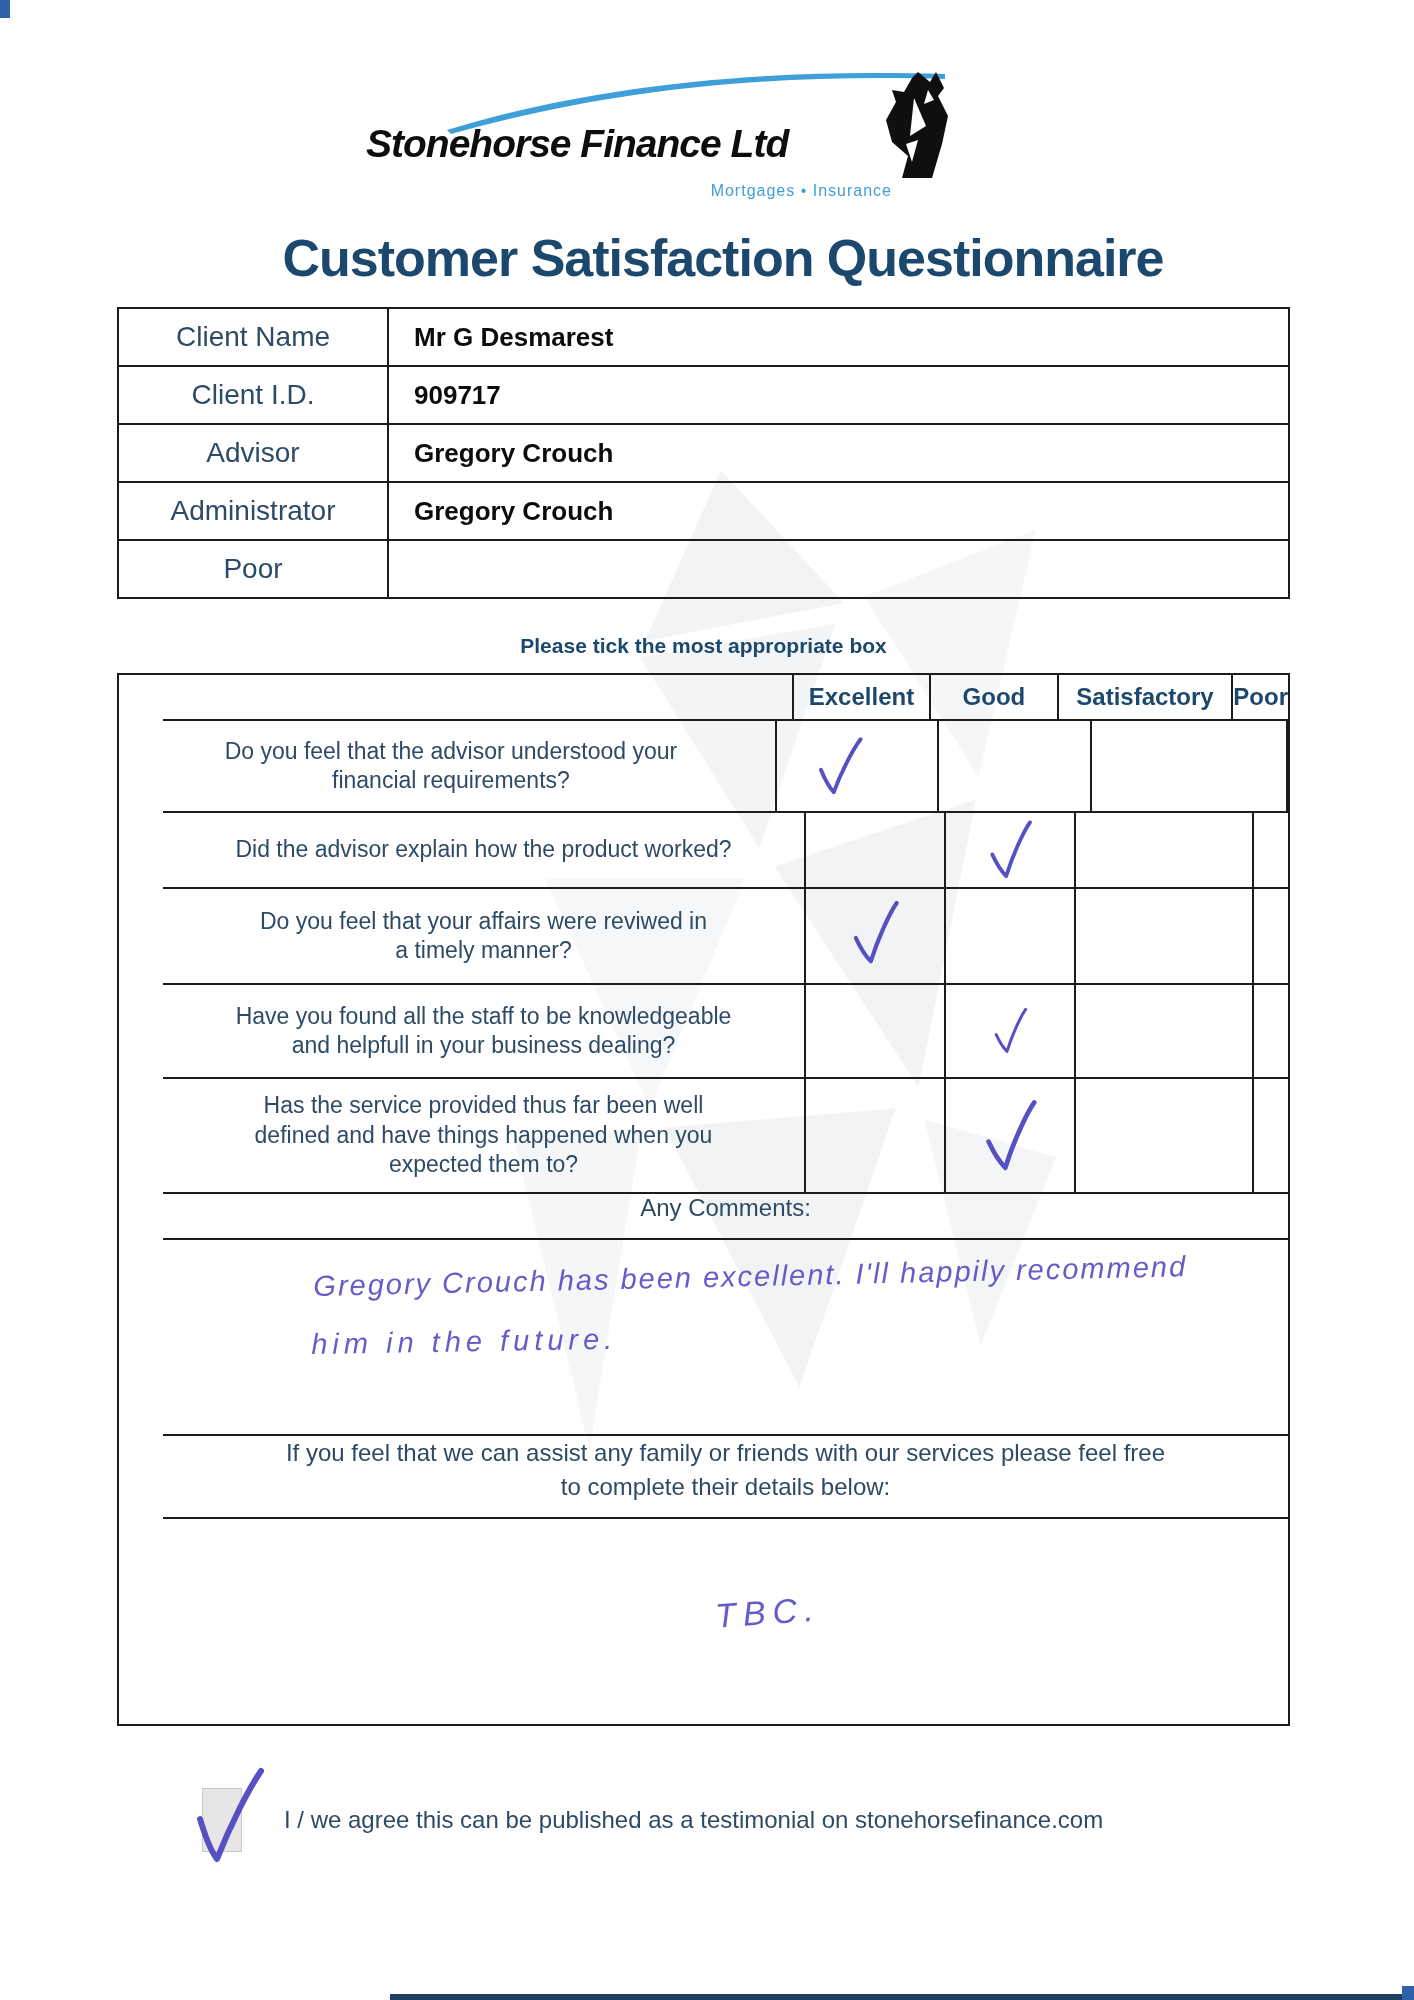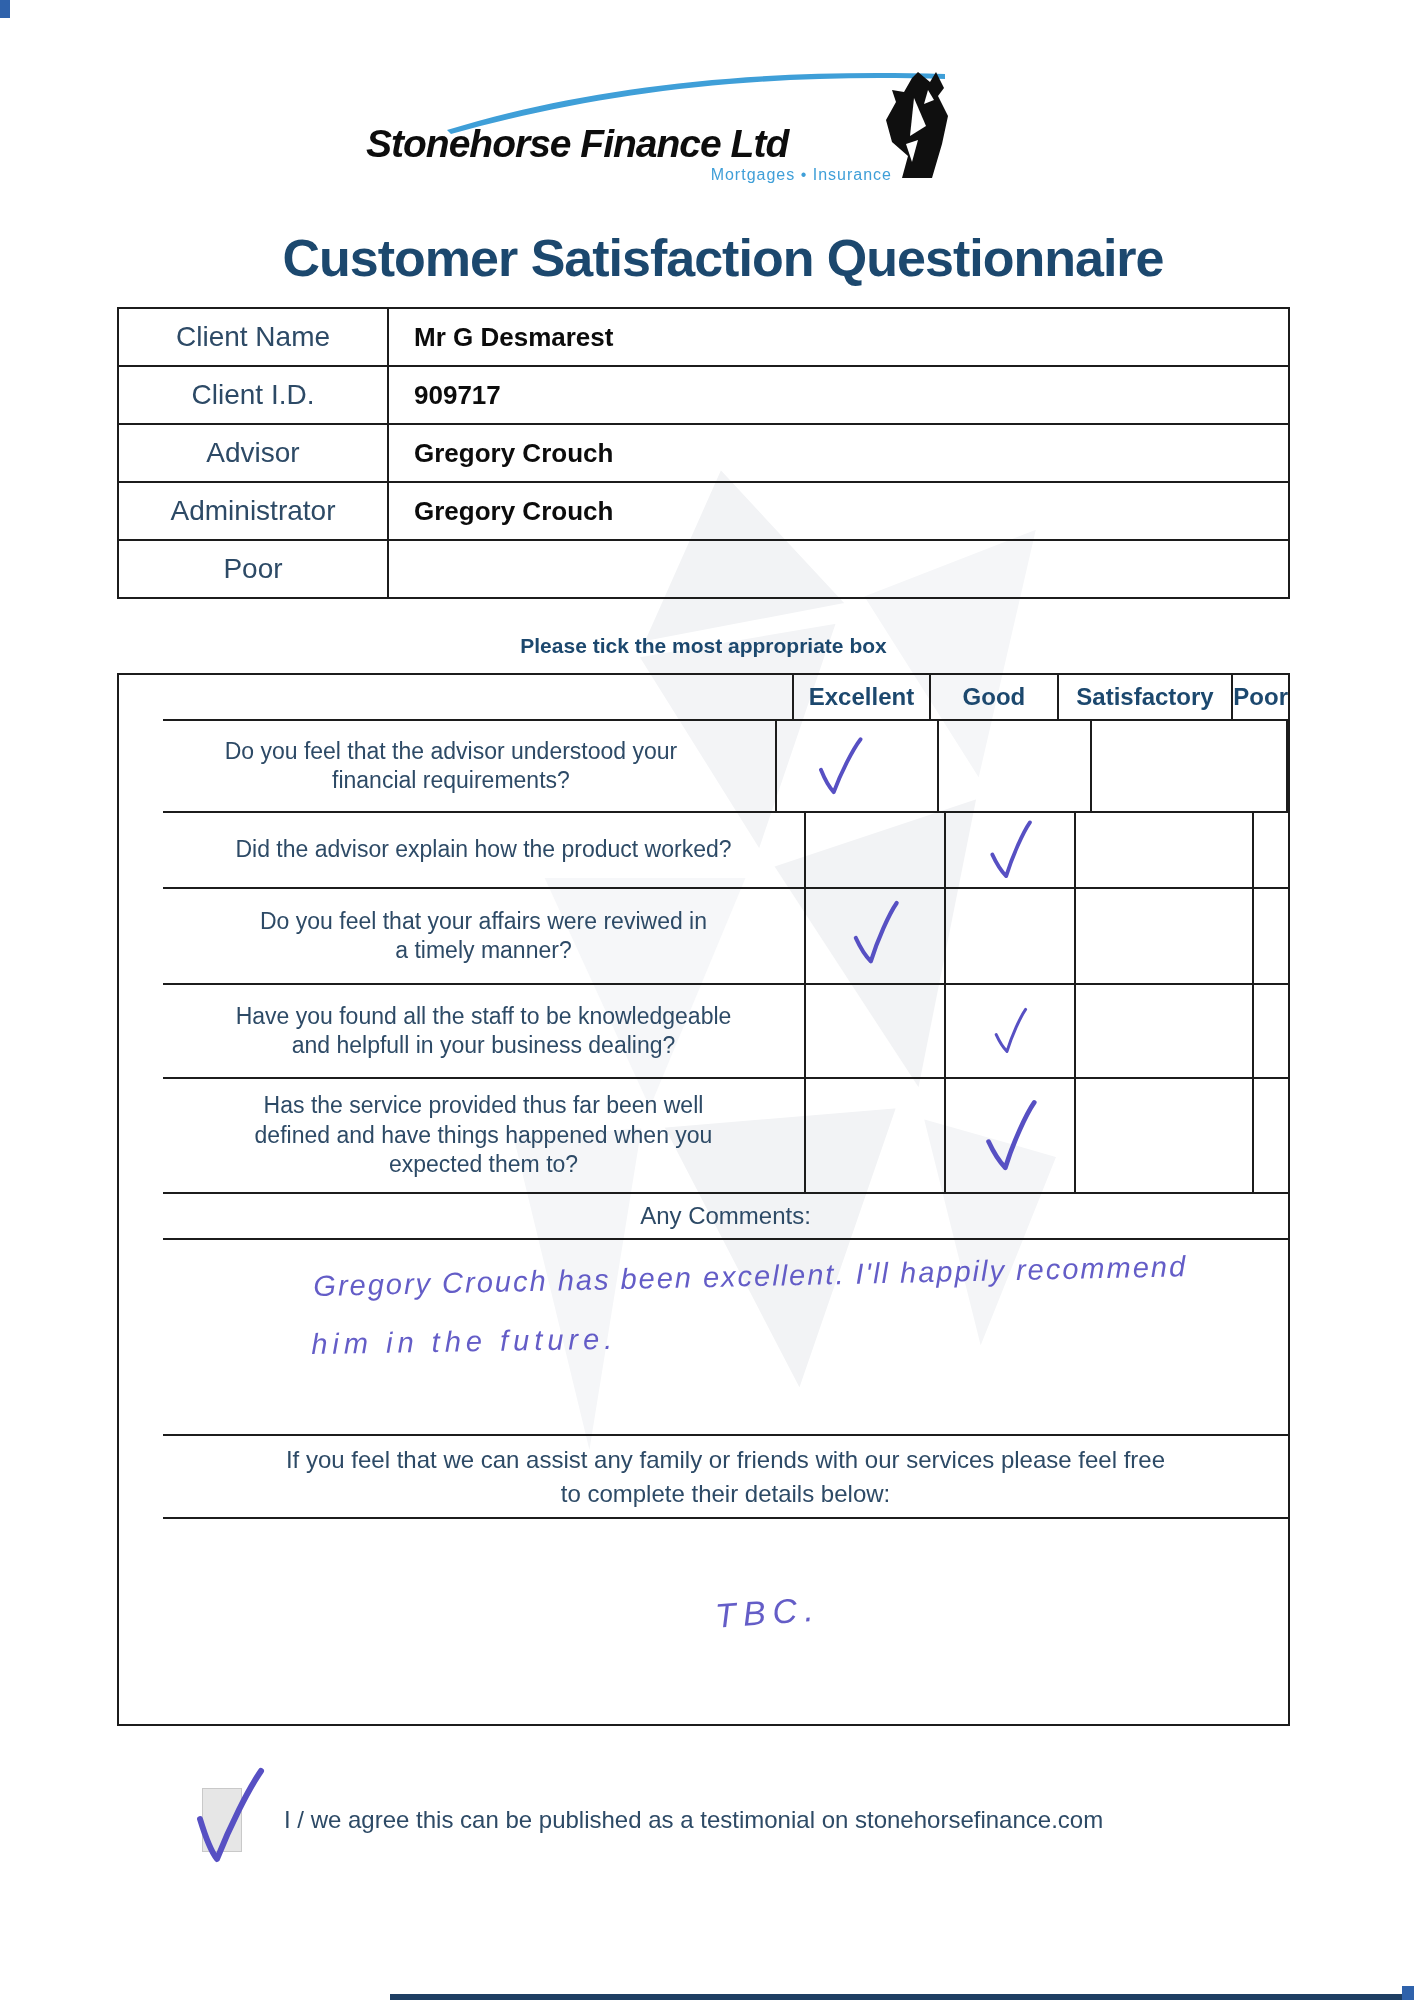--- a/index.html
+++ b/index.html
@@ -19,21 +19,21 @@
   .bottom-bar{position:absolute;left:390px;top:1994px;width:1024px;height:6px;background:var(--bottom-bar);}
   .bottom-corner{position:absolute;left:1402px;top:1986px;width:12px;height:14px;background:#2f62ab;}
 
   
   .watermark{position:absolute;left:420px;top:455px;width:690px;height:1020px;z-index:0;}
 
   
   .logo{position:absolute;left:360px;top:58px;width:620px;height:132px;z-index:2;}
   .swoosh{position:absolute;left:85px;top:4px;width:505px;height:72px;}
   .company{position:absolute;left:6px;top:64px;font-size:39px;font-weight:700;font-style:italic;color:#0d0d0d;white-space:nowrap;letter-spacing:-1px;}
-  .tagline{position:absolute;right:88px;top:108px;font-size:16px;color:var(--logo-blue);letter-spacing:1px;white-space:nowrap;}
+  .tagline{position:absolute;right:88px;top:124px;font-size:16px;color:var(--logo-blue);letter-spacing:1px;white-space:nowrap;}
   .horse{position:absolute;left:524px;top:12px;width:72px;height:112px;}
 
   .title{position:absolute;left:0;top:212px;width:100%;margin:16px;text-align:center;font-size:52px;font-weight:700;letter-spacing:-1px;color:var(--heading);z-index:2;}
 
   
   .client-table{position:absolute;left:117px;top:307px;width:1173px;border:2px solid var(--line);box-sizing:border-box;background:transparent;z-index:2;}
   .c-row{display:flex;height:56px;border-bottom:2px solid var(--line);}
   .c-row:last-child{border-bottom:none;}
   .c-label{width:270px;border-right:2px solid var(--line);display:flex;align-items:center;justify-content:center;font-size:28px;color:var(--body-text);box-sizing:border-box;}
   .c-value{flex:1;display:flex;align-items:center;padding-left:25px;font-size:26px;font-weight:700;color:#0c0c0c;}
@@ -56,21 +56,21 @@
   .h-q1{height:76px;}
   .h-q2{height:96px;}
   .h-q3{height:94px;}
   .h-q4{height:115px;}
   .h-clabel{height:46px;}
   .h-cbox{height:196px;}
   .h-ref{height:83px;}
   .h-det{height:205px;}
   .head-label{font-size:24px;font-weight:700;color:var(--heading);}
   .q-text{font-size:23px;color:var(--body-text);text-align:center;white-space:pre-line;line-height:1.28;}
-  .full{justify-content:center;align-items:center;display:flex;position:relative;}
+  .full{justify-content:center;align-items:flex-start;display:flex;position:relative;}
   .comments-label-text{font-size:24px;color:var(--body-text);}
   .referral-text{font-size:24px;color:var(--body-text);text-align:center;white-space:pre-line;line-height:1.4;}
 
   
   .hw{position:absolute;color:var(--ink);font-style:italic;white-space:nowrap;z-index:3;}
   .hw1{left:150px;top:30px;font-size:29px;letter-spacing:2px;transform:rotate(-1.3deg);transform-origin:left top;opacity:.92;}
   .hw2{left:148px;top:88px;font-size:29px;letter-spacing:5px;transform:rotate(-1deg);transform-origin:left top;opacity:.92;}
   .tbc{left:552px;top:74px;font-size:34px;letter-spacing:7px;transform:rotate(-4deg);opacity:.92;}
 
   

